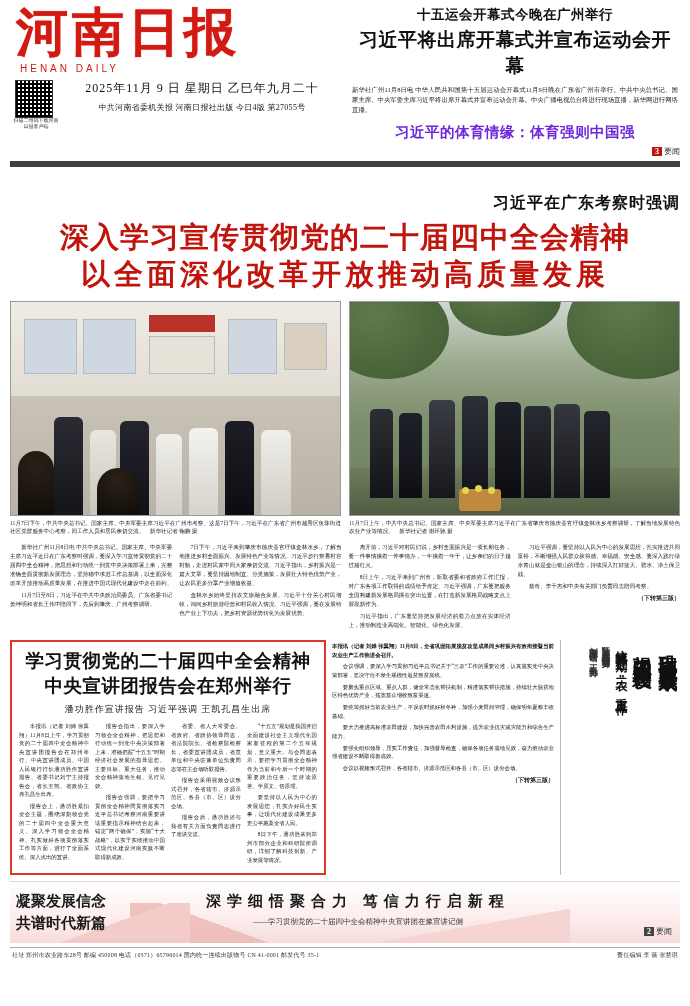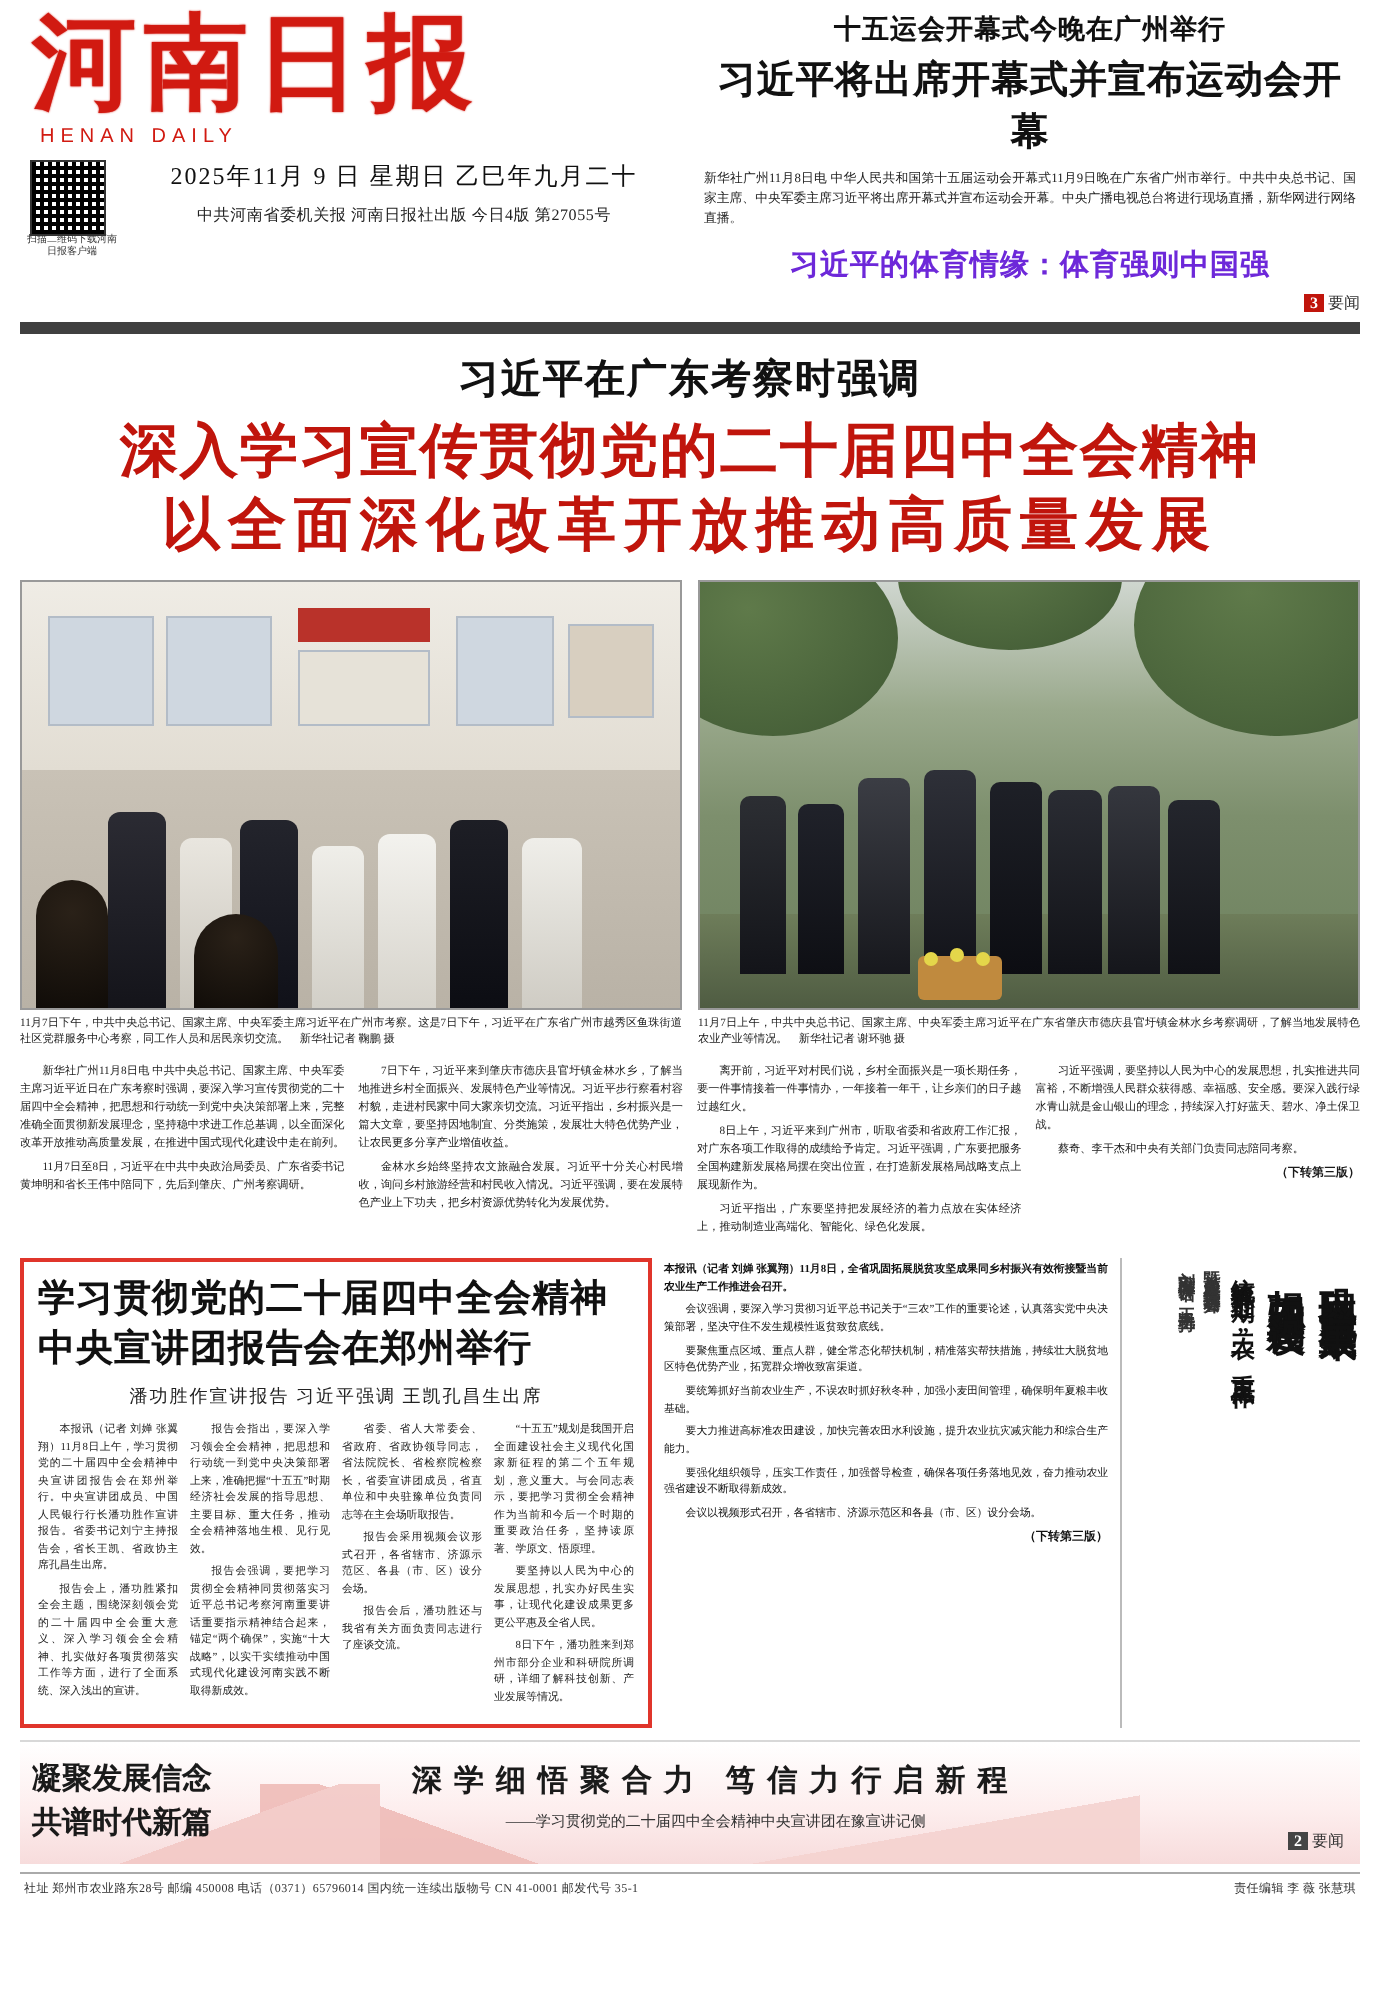--- a/index.html
+++ b/index.html
@@ -139,24 +139,24 @@
     display: inline-block;
     background: #c0150c;
     color: #fff;
     padding: 0 3px;
     margin-right: 2px;
     font-weight: bold;
   }
 
   
   .kicker {
-    text-align: center;
-    font-size: 20px;
-    font-weight: bold;
-    margin-top: 9px;
+    text-align: right;
+    font-size: 16px;
+    font-weight: bold;
+    margin-top: 26px;
     letter-spacing: 1px;
   }
   .main-hl {
     text-align: center;
     color: #c0150c;
     font-weight: bold;
     font-size: 29px;
     line-height: 1.28;
     letter-spacing: 1px;
     margin-top: 5px;
@@ -268,20 +268,21 @@
     margin-top: 7px;
     align-items: stretch;
   }
   .lower-left {
     flex: 0 0 316px;
     border: 2.5px solid #e0352b;
     padding: 7px 7px 5px 7px;
     position: relative;
   }
   .ll-hl {
+    text-align: center;
     font-size: 18.5px;
     font-weight: bold;
     line-height: 1.32;
     letter-spacing: .5px;
   }
   .ll-sub {
     text-align: center;
     font-size: 9px;
     margin-top: 5px;
     color: #222;

